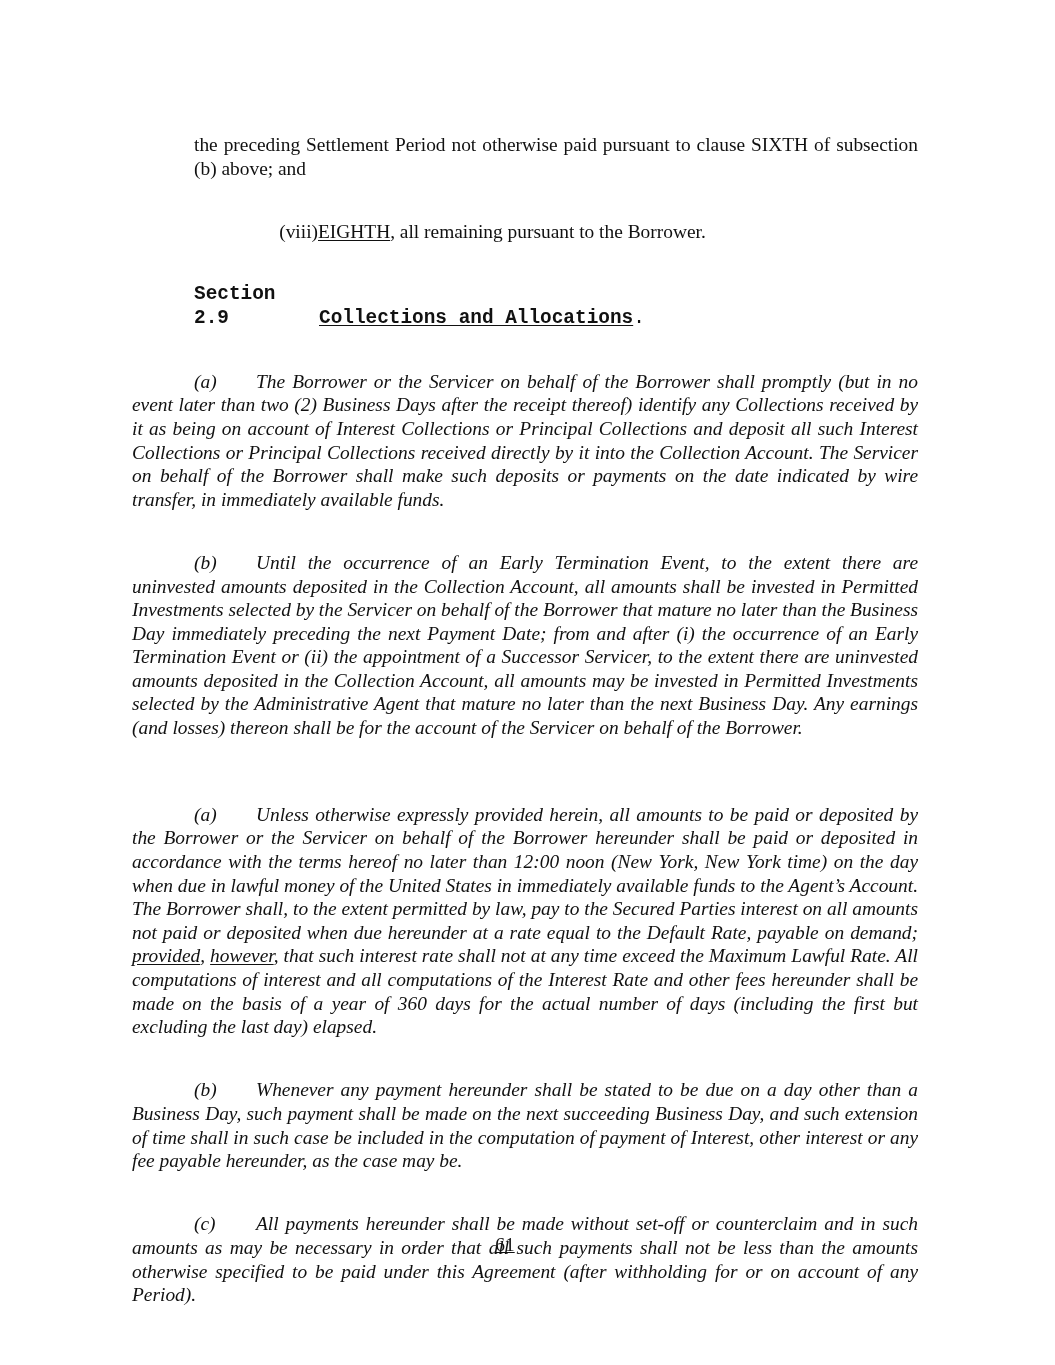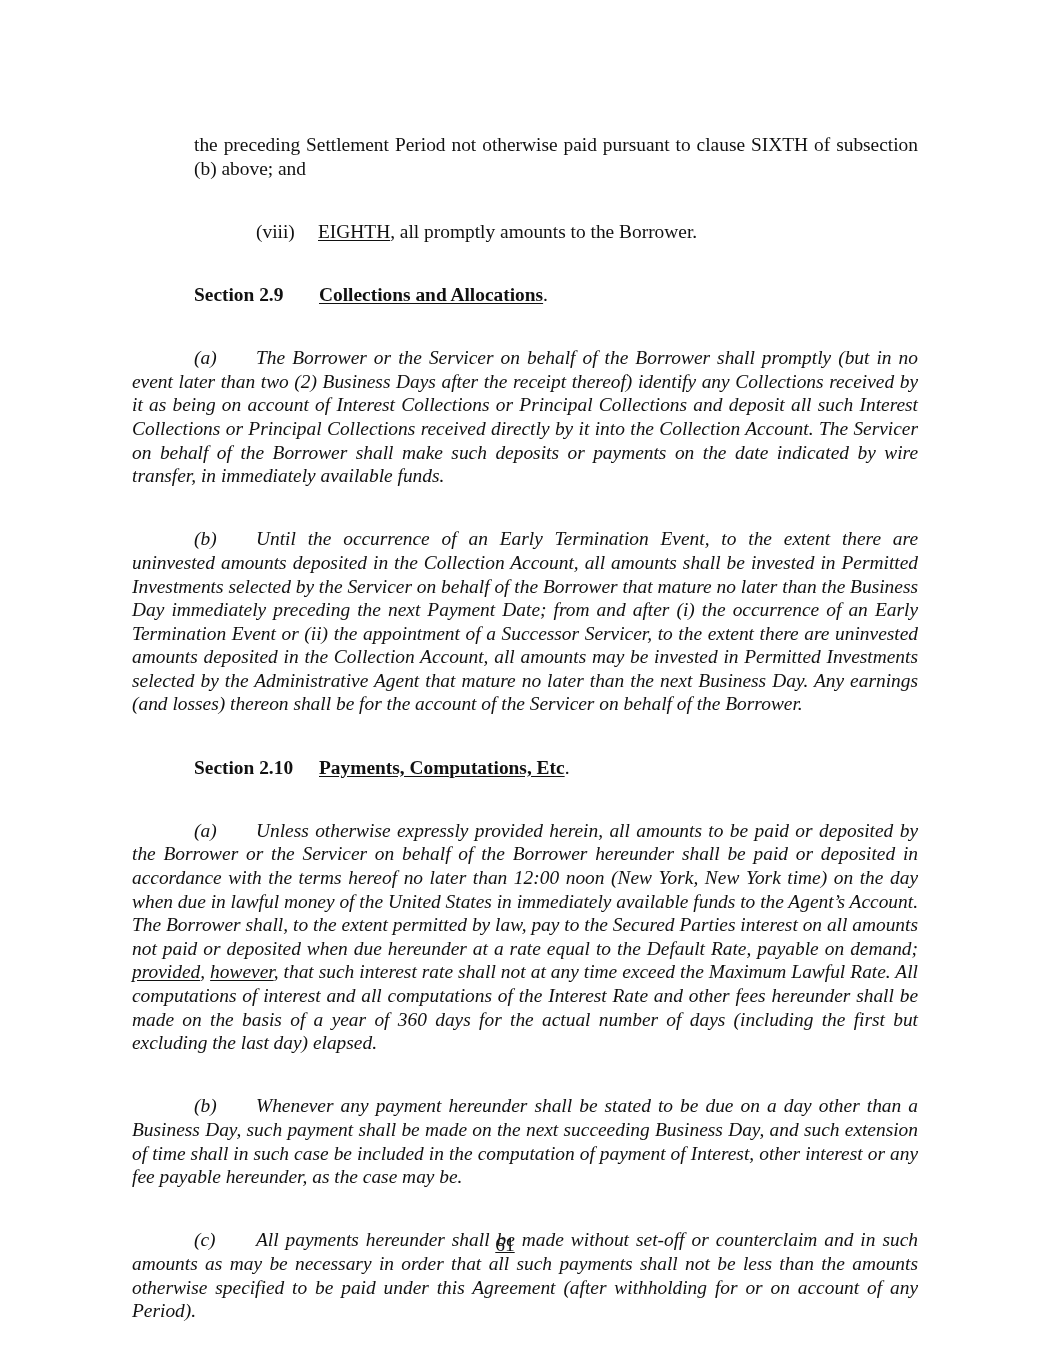--- a/index.html
+++ b/index.html
@@ -6,42 +6,42 @@
   body {
     width: 1055px; height: 1365px; position: relative; overflow: hidden;
     font-family: "Liberation Serif", "DejaVu Serif", serif;
     color: #111111;
     font-size: 19.4px;
     line-height: 23.6px;
   }
   .page { position: absolute; left: 124px; top: 125px; width: 802px; }
   p { margin: 8px; text-align: justify; }
   .u { text-decoration: underline; text-underline-offset: 2px; }
-  .b { font-weight: bold; }
+  .b { font-weight: bold; font-family: Liberation Mono, monospace; }
   .cont { padding-left: 62px; }
   .para { text-indent: 62px; font-style: italic; }
   .tab { display: inline-block; width: 62px; text-indent: 0; }
   .clause { padding-left: 124px; }
-  .clause .lbl { display: inline-block; width: 62px; }
+  .clause .lbl { display: inline-block; width: 62px; text-align: right; }
   .heading { padding-left: 62px; text-align: left; }
   .heading .num { display: inline-block; width: 125px; }
   .gap-l { height: 23.6px; }
   .page-num { position: absolute; left: 4px; width: 1002px; top: 1233px; text-align: center; text-decoration: underline; }
 </style>
 </head>
 <body>
 
 <div class="page">
 
   <p class="cont">the preceding Settlement Period not otherwise paid pursuant to clause SIXTH of subsection (b) above; and</p>
 
   <div class="gap-l"></div>
 
   <p class="clause" style="text-align:left;">
-    <span class="lbl">(viii)</span><span class="u">EIGHTH</span><span>, all promptly amounts to the Borrower.</span>
+    <span class="lbl">(viii)</span><span class="u">EIGHTH</span><span>, all remaining pursuant to the Borrower.</span>
   </p>
 
   <div class="gap-l"></div>
 
   <p class="heading b">
     <span class="num">Section 2.9</span><span class="u">Collections and Allocations</span><span style="font-weight:normal">.</span>
   </p>
 
   <div class="gap-l"></div>
 
@@ -50,23 +50,20 @@
   </p>
 
   <div class="gap-l"></div>
 
   <p class="para">
     <span class="tab">(b)</span><span>Until the occurrence of an Early Termination Event, to the extent there are uninvested amounts deposited in the Collection Account, all amounts shall be invested in Permitted Investments selected by the Servicer on behalf of the Borrower that mature no later than the Business Day immediately preceding the next Payment Date; from and after (i) the occurrence of an Early Termination Event or (ii) the appointment of a Successor Servicer, to the extent there are uninvested amounts deposited in the Collection Account, all amounts may be invested in Permitted Investments selected by the Administrative Agent that mature no later than the next Business Day.  Any earnings (and losses) thereon shall be for the account of the Servicer on behalf of the Borrower.</span>
   </p>
 
   <div class="gap-l"></div>
 
-  <p class="heading b">
-    <span class="num">Section 2.10</span><span class="u">Payments, Computations, Etc</span><span style="font-weight:normal">.</span>
-  </p>
 
   <div class="gap-l"></div>
 
   <p class="para">
     <span class="tab">(a)</span><span>Unless otherwise expressly provided herein, all amounts to be paid or deposited by the Borrower or the Servicer on behalf of the Borrower hereunder shall be paid or deposited in accordance with the terms hereof no later than 12:00 noon (New York, New York time) on the day when due in lawful money of the United States in immediately available funds to the Agent’s Account.  The Borrower shall, to the extent permitted by law, pay to the Secured Parties interest on all amounts not paid or deposited when due hereunder at a rate equal to the Default Rate, payable on demand; </span><span class="u">provided</span><span>, </span><span class="u">however</span><span>, that such interest rate shall not at any time exceed the Maximum Lawful Rate.  All computations of interest and all computations of the Interest Rate and other fees hereunder shall be made on the basis of a year of 360 days for the actual number of days (including the first but excluding the last day) elapsed.</span>
   </p>
 
   <div class="gap-l"></div>
 
   <p class="para">

